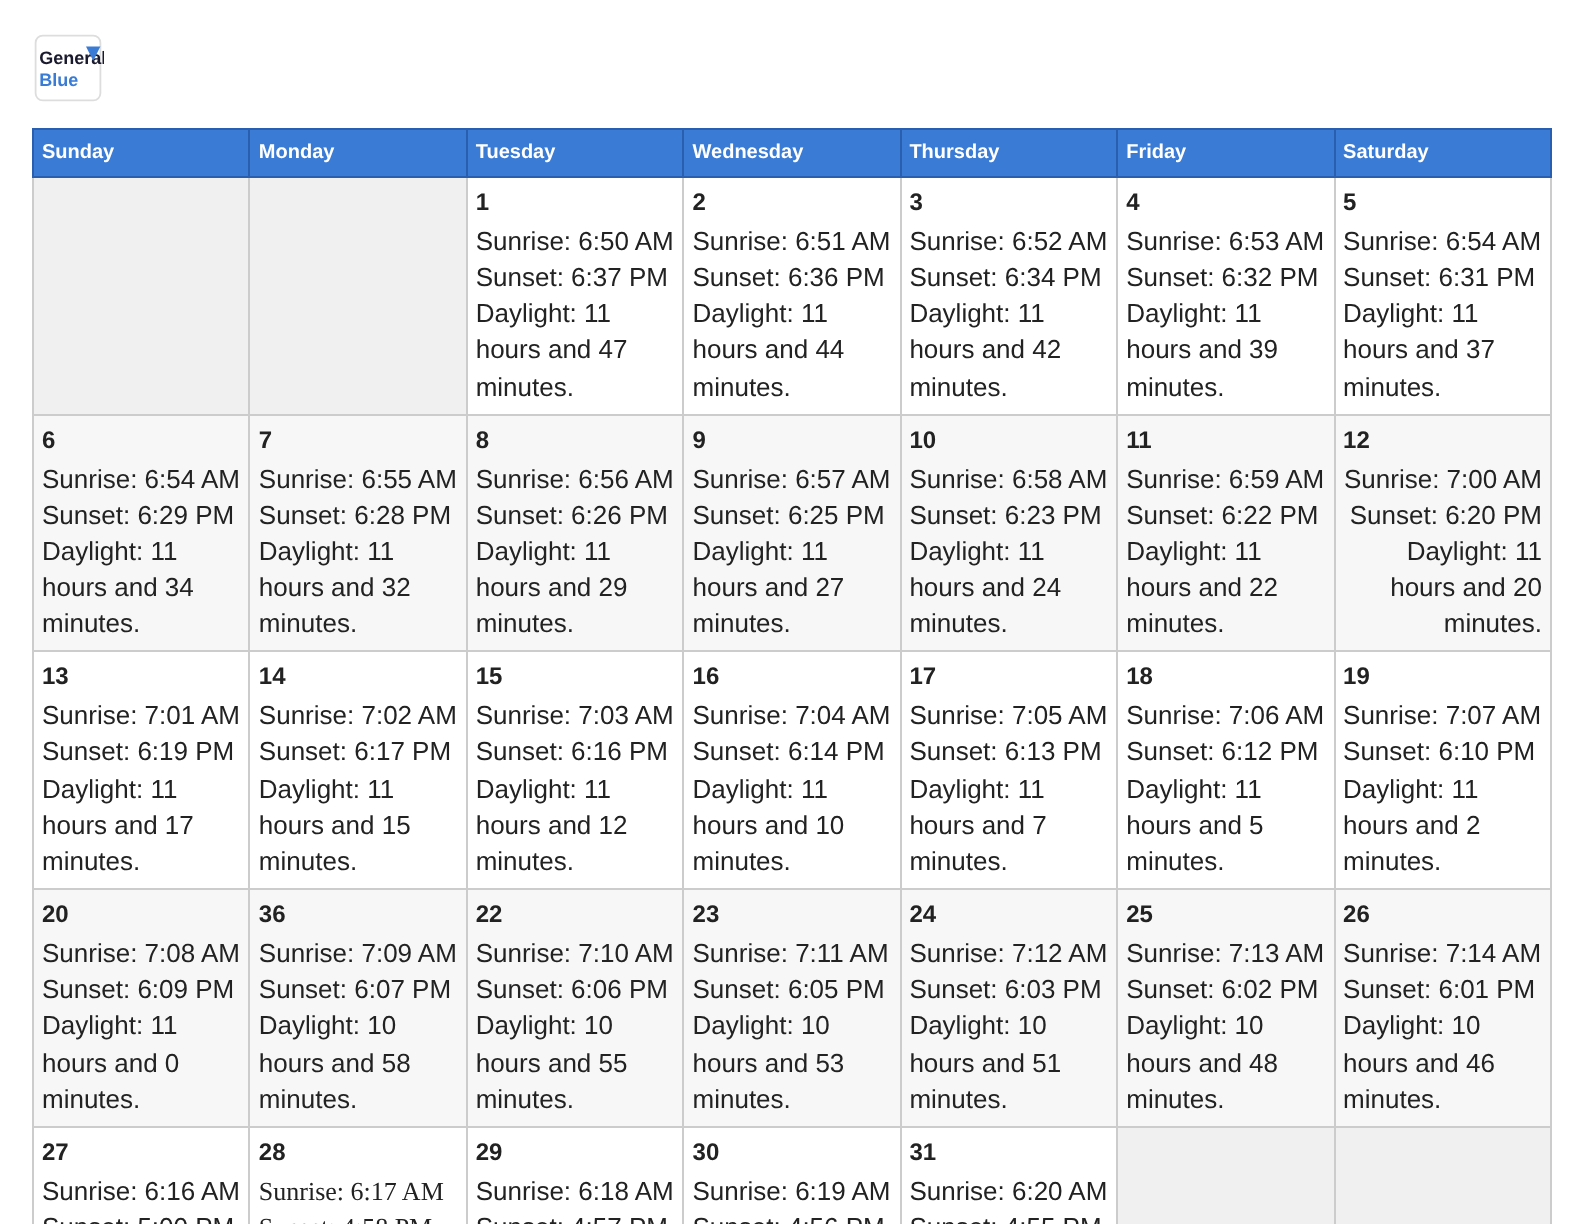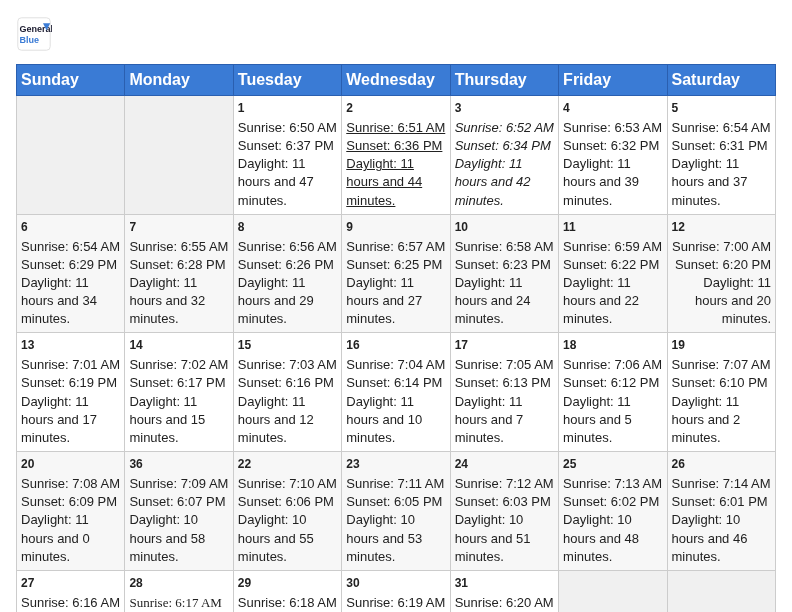--- a/index.html
+++ b/index.html
@@ -41,21 +41,21 @@
       width: 100%;
       border-collapse: collapse;
       font-size: 11px;
     }
     thead tr th {
       background: #3a7bd5;
       color: #fff;
       padding: 6px 4px;
       text-align: left;
       font-weight: bold;
-      font-size: 16px;
+      font-size: 10px;
       border: 1px solid #2a5fb0;
     }
     tbody tr td {
       border: 1px solid #ccc;
       padding: 4px 4px;
       vertical-align: top;
       width: 108px;
       min-height: 70px;
       background: #fff;
       color: #222;
@@ -113,27 +113,27 @@
         <td class="empty"></td>
         <td class="empty"></td>
         <td>
           <span class="day-num">1</span>
           <div class="day-info" style="white-space: pre-line;">Sunrise: 6:50 AM
 Sunset: 6:37 PM
 Daylight: 11 hours and 47 minutes.</div>
         </td>
         <td>
           <span class="day-num">2</span>
-          <div class="day-info" style="white-space: pre-line; text-decoration: underline;">Sunrise: 6:51 AM
+          <div class="day-info" style="white-space: pre-line;">Sunrise: 6:51 AM
 Sunset: 6:36 PM
 Daylight: 11 hours and 44 minutes.</div>
         </td>
         <td>
           <span class="day-num">3</span>
-          <div class="day-info" style="white-space: pre-line; font-style: italic;">Sunrise: 6:52 AM
+          <div class="day-info" style="white-space: pre-line;">Sunrise: 6:52 AM
 Sunset: 6:34 PM
 Daylight: 11 hours and 42 minutes.</div>
         </td>
         <td>
           <span class="day-num">4</span>
           <div class="day-info" style="white-space: pre-line;">Sunrise: 6:53 AM
 Sunset: 6:32 PM
 Daylight: 11 hours and 39 minutes.</div>
         </td>
         <td>

